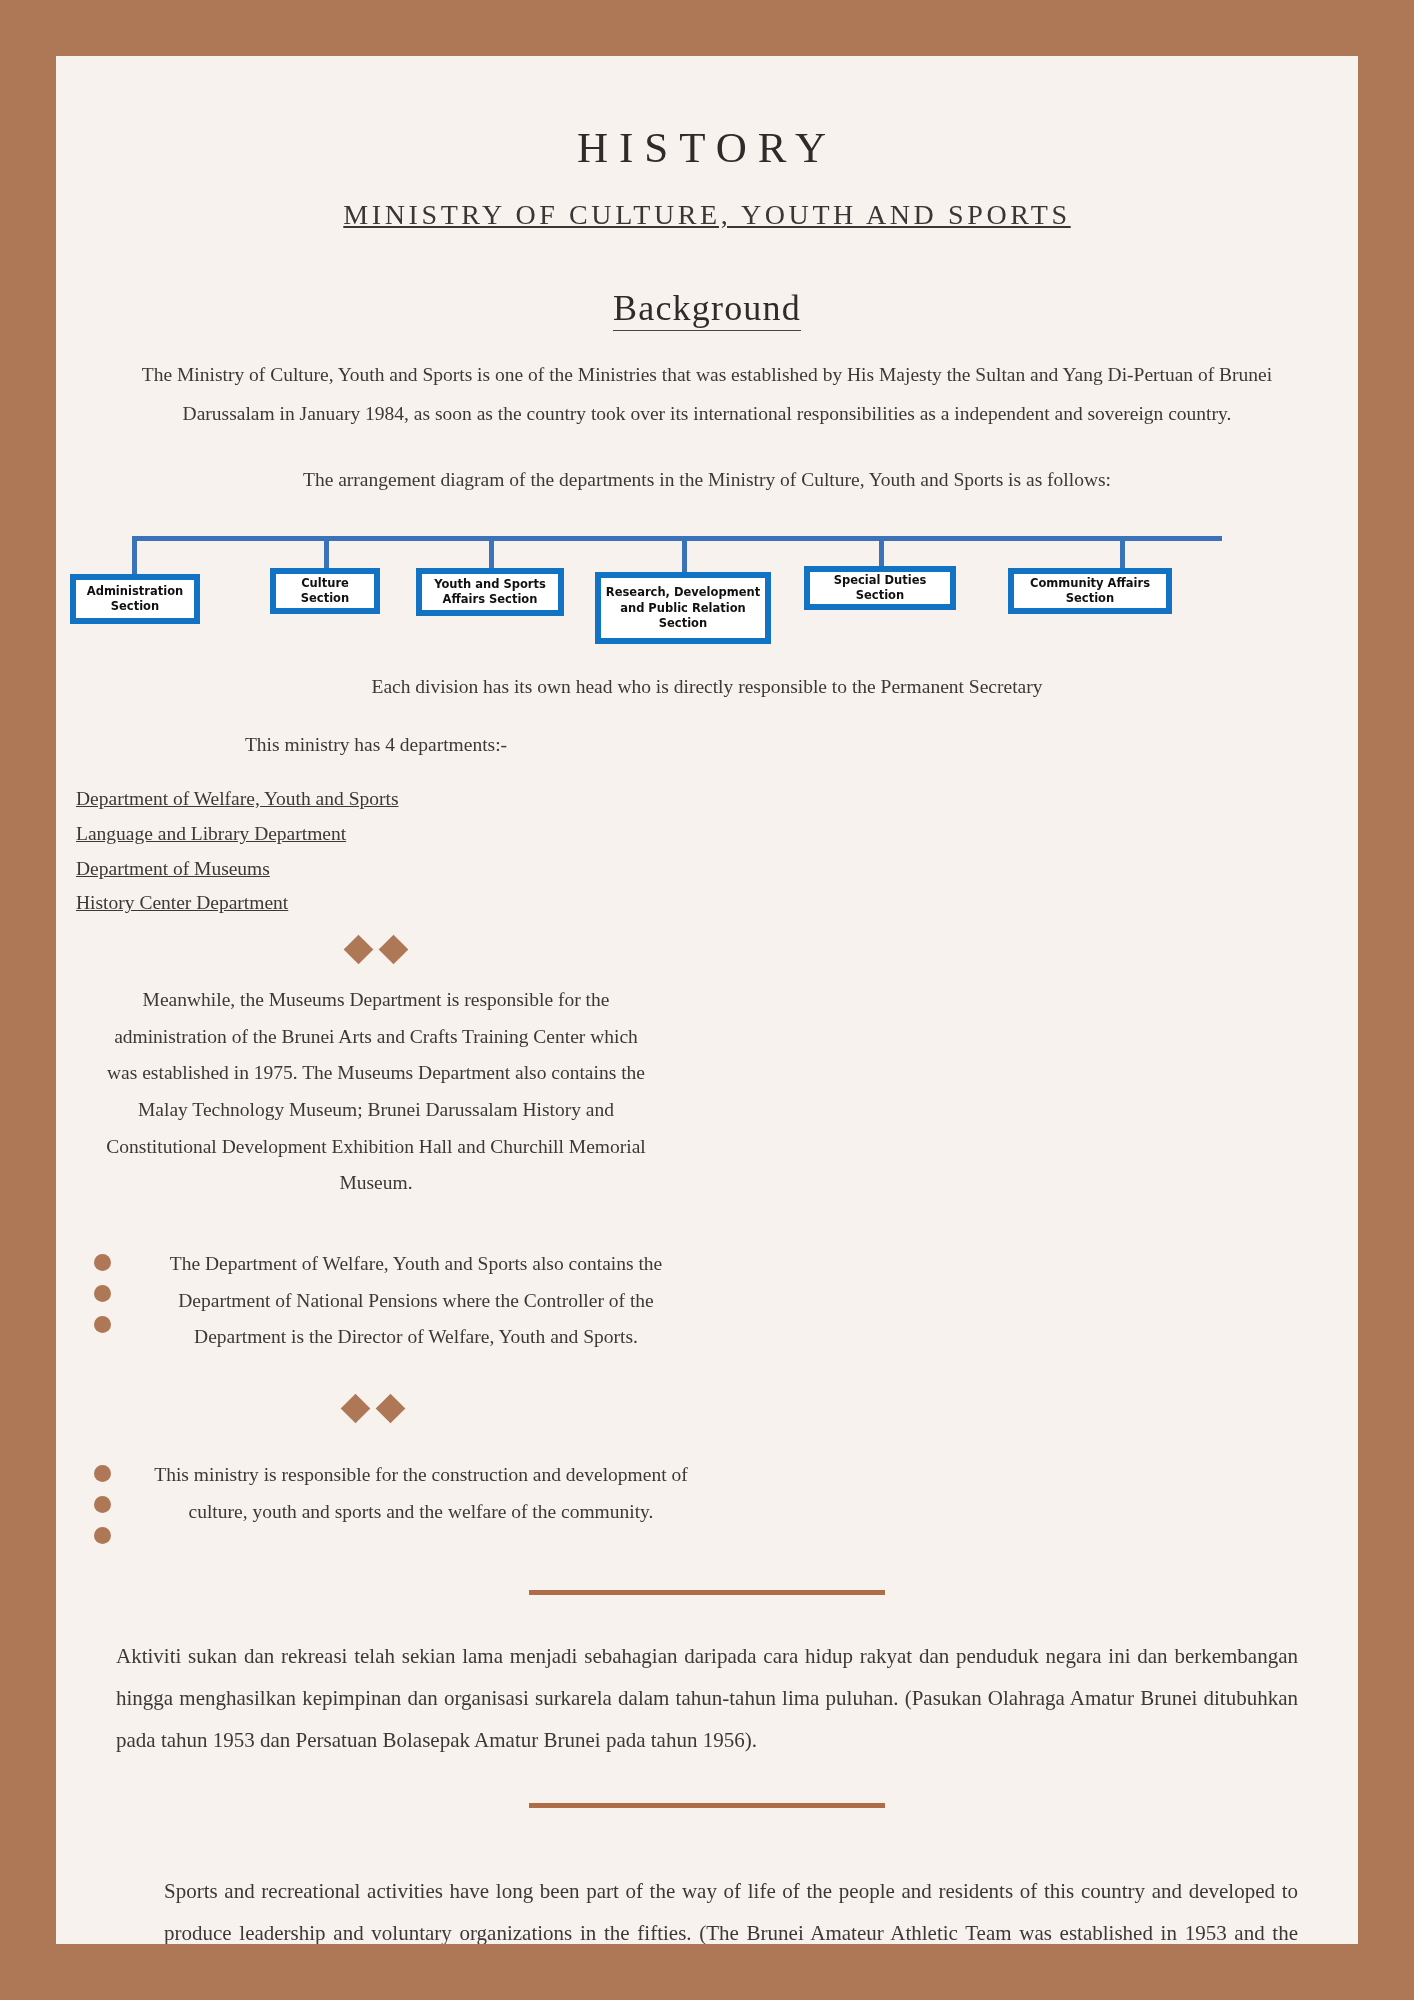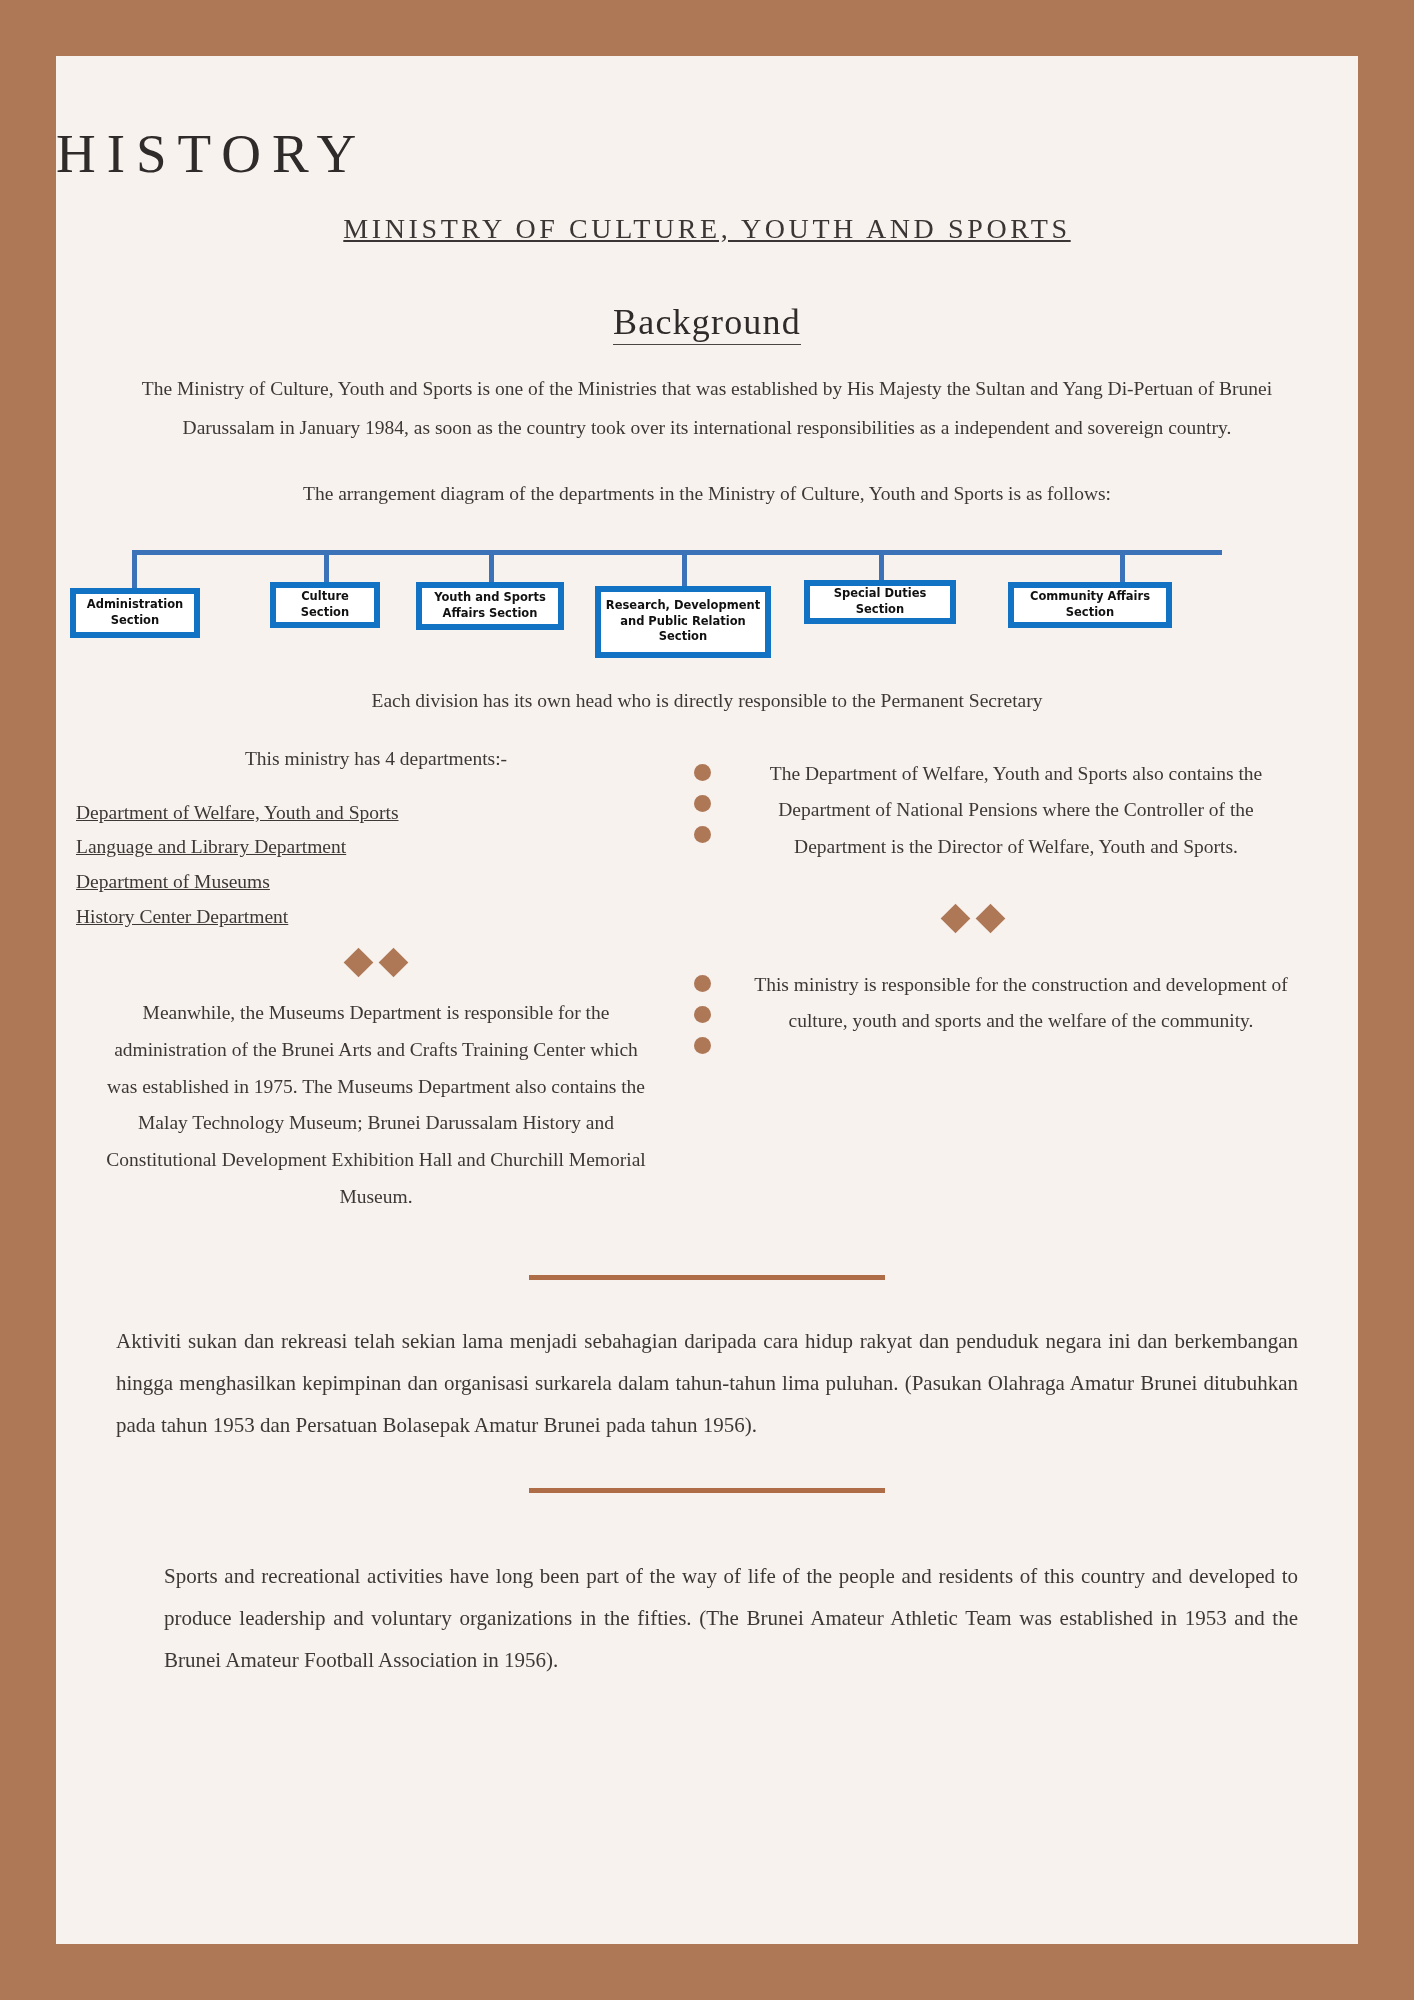--- a/index.html
+++ b/index.html
@@ -21,22 +21,23 @@
     top: 56px;
     width: 1302px;
     height: 1888px;
     background: #f8f2ee;
     box-sizing: border-box;
     overflow: hidden;
   }
 
   
   .title {
+    text-align: center;
     font-family: "Liberation Serif", "DejaVu Serif", serif;
-    font-size: 55px;
+    font-size: 43px;
     letter-spacing: 11px;
     color: #2f2b2a;
     font-weight: 400;
     margin: 0;
     padding-top: 68px;
     line-height: 1.1;
   }
   .subtitle {
     text-align: center;
     font-family: "Liberation Serif", "DejaVu Serif", serif;
@@ -131,20 +132,21 @@
     text-align: center;
     font-size: 19.5px;
     color: #3d3836;
   }
 
   .two-col {
     position: relative;
     display: flex;
     padding: 0 20px;
     margin-top: 0;
+    flex-direction: column;
   }
   .col-left { width: 600px; }
   .col-right { width: 640px; position: relative; }
 
   .dept-list {
     list-style: none;
     margin: 0;
     padding: 26px 0 0 0;
     text-align: left;
     font-size: 19.5px;

